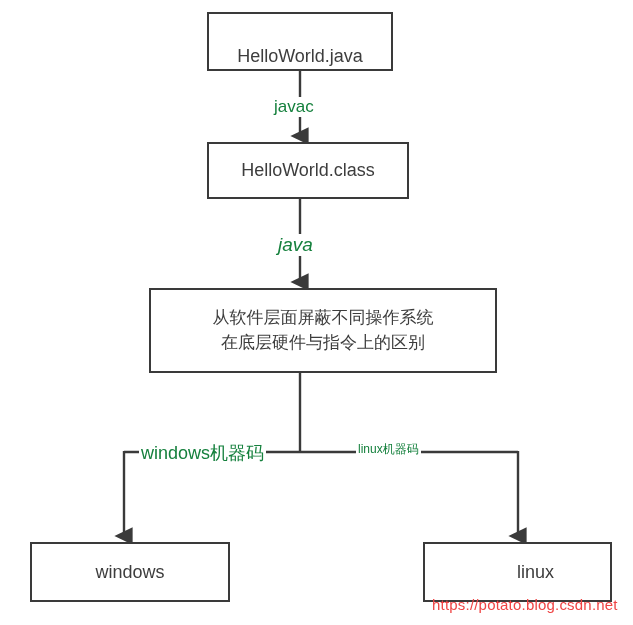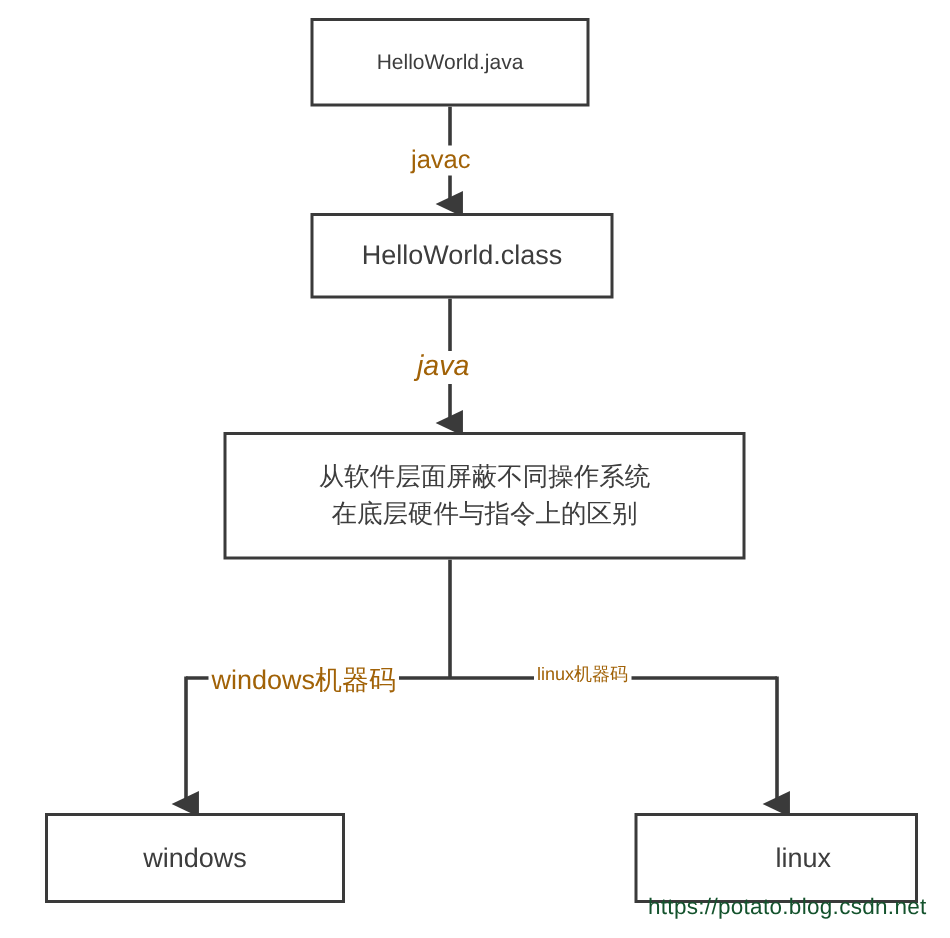--- a/index.html
+++ b/index.html
@@ -36,21 +36,22 @@
     z-index: 3;
   }
   .node-label {
     display: block;
     white-space: pre-line;
   }
 
   
   #node-source {
     left: 207px; top: 12px; width: 186px; height: 59px;
-    font-size: 14px;
+    font-size: 18px;
+    align-items: flex-end;
   }
   #node-class {
     left: 207px; top: 142px; width: 202px; height: 57px;
     font-size: 18px;
   }
   #node-jvm {
     left: 149px; top: 288px; width: 348px; height: 85px;
     font-size: 17px;
   }
   #node-windows {
@@ -59,21 +60,21 @@
   }
   #node-linux {
     left: 423px; top: 542px; width: 189px; height: 60px;
     font-size: 18px;
     padding-left: 36px;
   }
 
   
   .edge-label {
     position: absolute;
-    color: #a16207;
+    color: #15803d;
     background: #ffffff;
     white-space: nowrap;
     z-index: 4;
     padding: 0 2px;
   }
   #edge-label-javac {
     left: 272px; top: 97px;
     font-size: 17px;
   }
   #edge-label-java {
@@ -90,21 +91,21 @@
     left: 356px; top: 441px;
     font-size: 12px;
   }
 
   
   #watermark {
     position: absolute;
     left: 432px;
     top: 596px;
     font-size: 15px;
-    color: #14532d;
+    color: #ef4444;
     letter-spacing: 0.2px;
     z-index: 5;
     white-space: nowrap;
     pointer-events: none;
   }
 </style>
 </head>
 <body>
 
 <svg id="diagram-canvas" viewBox="0 0 633 625" xmlns="http://www.w3.org/2000/svg">

